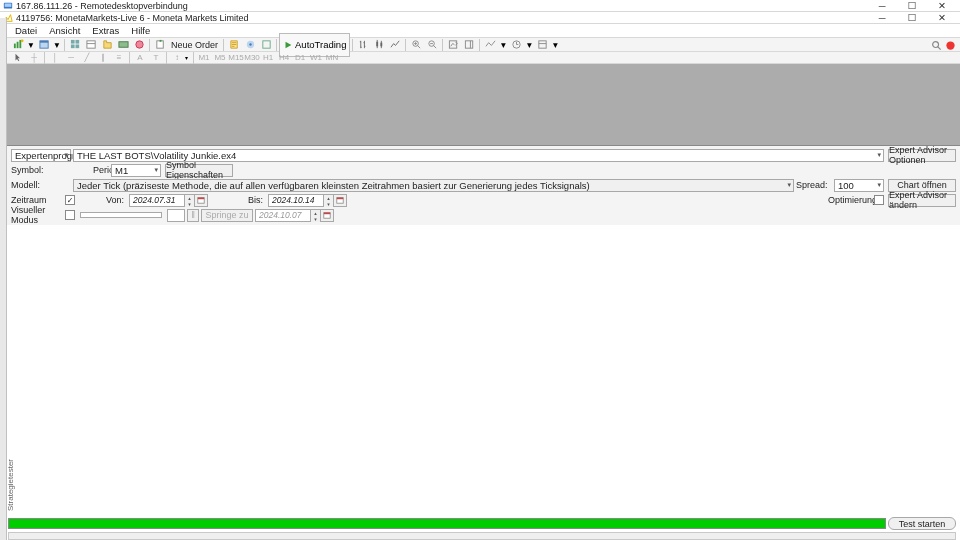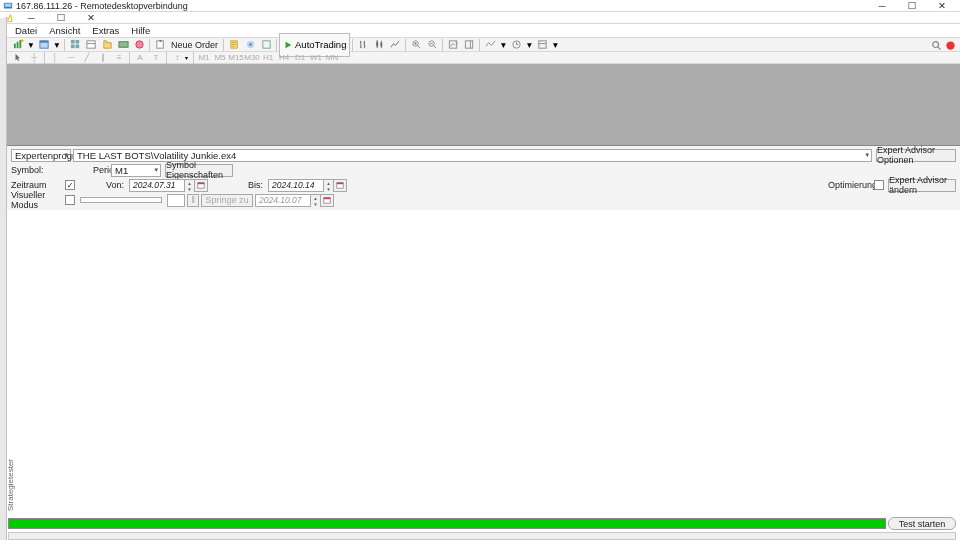--- a/index.html
+++ b/index.html
@@ -66,20 +66,21 @@
   <div class="tctrl">☐</div>
   <div class="tctrl tclose">✕</div>
 </div>
 
 <div class="titlebar">
   <span class="ticon">
     <svg viewBox="0 0 12 12">
         <polygon points="1,10 4,5 6,8 9,2 11,10" fill="none" stroke="#e6b800" stroke-width="1.2"></polygon>
       </svg>
   </span>
+  <span class="ttitle">4119756: MonetaMarkets-Live 6 - Moneta Markets Limited</span>
   <div class="tctrl">─</div>
   <div class="tctrl">☐</div>
   <div class="tctrl tclose">✕</div>
 </div>
 
 <div class="sidetab"></div>
 <span class="sidelabel" style="left:6px;bottom:20px;">Strategietester</span>
 
 <div style="margin-left:7px;">
 
@@ -292,32 +293,43 @@
 
 <div class="tester">
 
   <div class="trow">
     <div class="tsel drop" style="width:60px;">
           <span>Expertenprogramm</span>
         </div>
     <div class="tsel drop" style="flex:1;">
           <span>THE LAST BOTS\Volatility Junkie.ex4</span>
         </div>
-    <div class="tbut" style="width:80px;margin-left:2px;">Expert Advisor Optionen</div>
+    <div class="tbut" style="width:68px;margin-left:2px;">Expert Advisor Optionen</div>
   </div>
 
   <div class="trow">
     <div class="tlbl" style="width:60px;">Symbol:</div>
     <div class="tlbl" style="width:36px;padding-left:20px;">Periode:</div>
     <div class="tsel drop" style="width:50px;">
           <span>M1</span>
         </div>
     <div class="tbut" style="width:68px;margin-left:2px;">Symbol Eigenschaften</div>
   </div>
 
+  <div class="trow">
+    <div class="tlbl" style="width:60px;">Modell:</div>
+    <div class="tsel drop" style="flex:1;background:#f0f0f0;">
+          <span>Jeder Tick (präziseste Methode, die auf allen verfügbaren kleinsten Zeitrahmen basiert zur Generierung jedes Ticksignals)</span>
+        </div>
+    <div class="tlbl" style="width:36px;">Spread:</div>
+    <div class="tsel drop" style="width:50px;">
+          <span>100</span>
+        </div>
+    <div class="tbut" style="width:68px;margin-left:2px;">Chart öffnen</div>
+  </div>
 
   <div class="trow">
     <div class="tlbl" style="width:52px;">Zeitraum</div>
     <div class="tchk">✓</div>
     <div class="tlbl" style="width:50px;text-align:right;">Von:</div>
     <div class="dateinp">
       <div class="tinp">2024.07.31</div>
       <div class="tspin">
             <div>▴</div>
             <div>▾</div>

